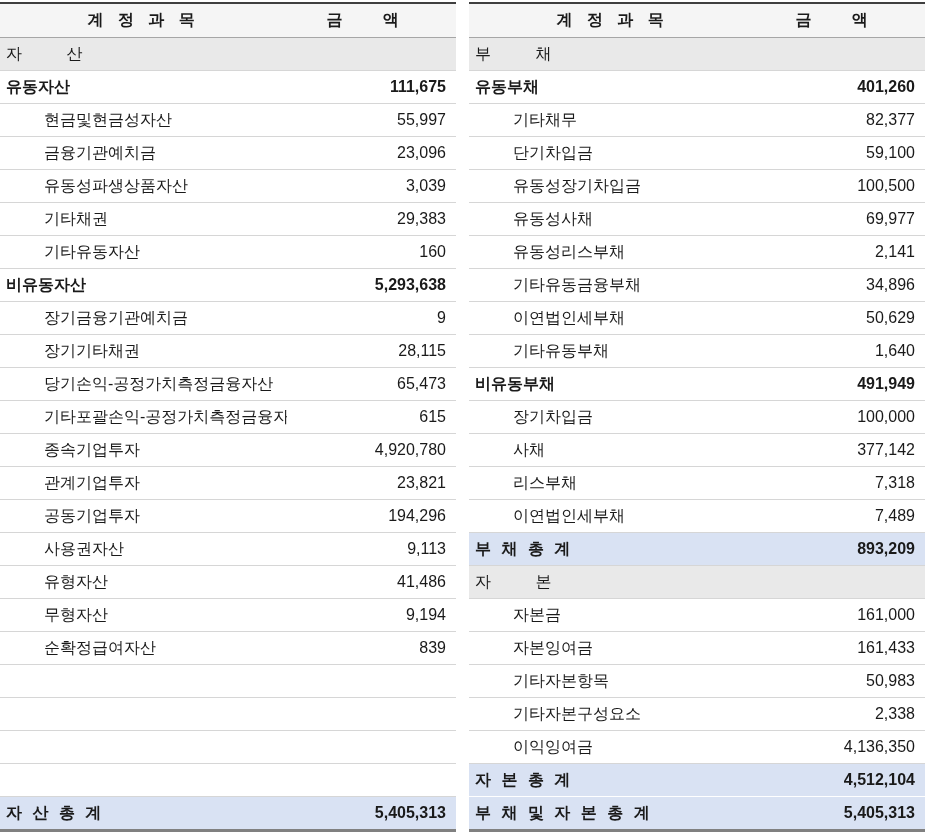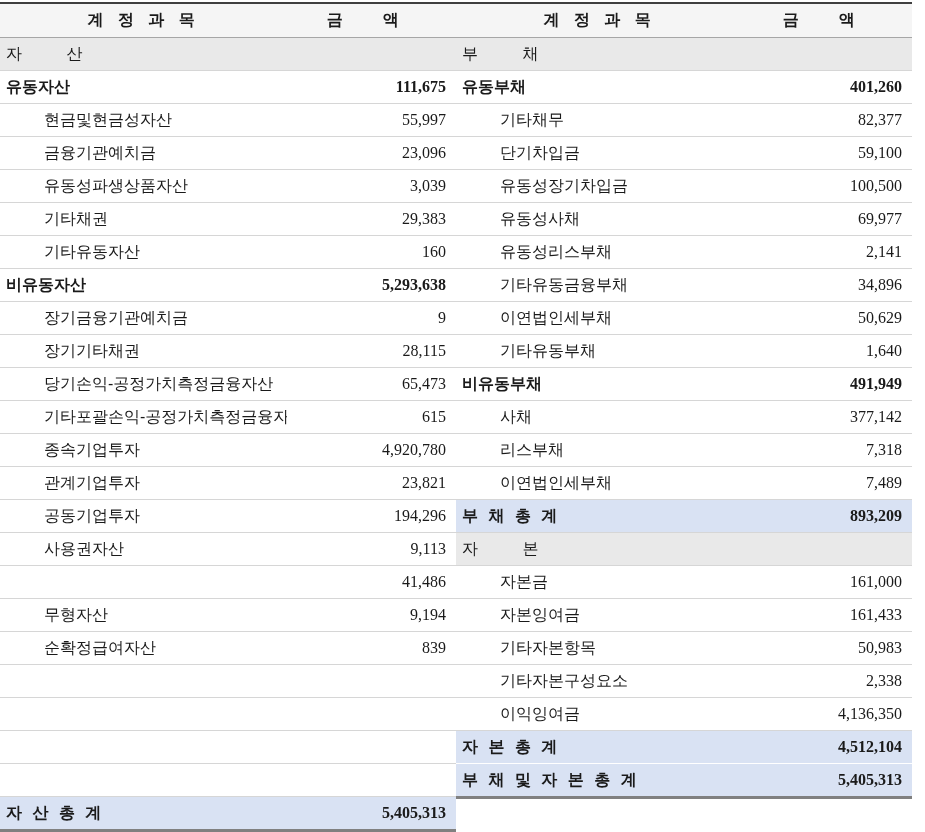--- a/index.html
+++ b/index.html
@@ -10,21 +10,22 @@
   body {
     width: 925px;
     height: 832px;
     overflow: hidden;
     font-family: "Liberation Sans", "DejaVu Sans", sans-serif;
     font-size: 16px;
     color: #1a1a1a;
   }
   .sheet {
     display: flex;
-    align-items: flex-start;
+    gap: 13px;
+    align-items: center;
   }
   .fintable {
     width: 456px;
     box-sizing: border-box;
     border-top: 2px solid #3f3f3f;
     border-bottom: 3px solid #808080;
     margin-top: 2px;
   }
   .row {
     display: flex;
@@ -43,21 +44,20 @@
     box-sizing: border-box;
     white-space: pre;
     overflow: hidden;
   }
   .amount {
     flex: 1 1 auto;
     text-align: right;
     padding-right: 10px;
     white-space: pre;
     font-variant-numeric: tabular-nums;
-    font-family: Liberation Serif, serif;
   }
 
   .row.header {
     background: #f5f5f5;
     font-weight: bold;
   }
   .row.header .label {
     padding-left: 0;
     text-align: center;
     letter-spacing: 5px;
@@ -147,20 +147,21 @@
       </div>
       <div class="row item">
         <div class="label">공동기업투자</div>
         <div class="amount">194,296</div>
       </div>
       <div class="row item">
         <div class="label">사용권자산</div>
         <div class="amount">9,113</div>
       </div>
       <div class="row item">
+        <div class="label">유형자산</div>
         <div class="amount">41,486</div>
       </div>
       <div class="row item">
         <div class="label">무형자산</div>
         <div class="amount">9,194</div>
       </div>
       <div class="row item">
         <div class="label">순확정급여자산</div>
         <div class="amount">839</div>
       </div>
@@ -228,20 +229,24 @@
       </div>
       <div class="row item">
         <div class="label">기타유동부채</div>
         <div class="amount">1,640</div>
       </div>
       <div class="row category">
         <div class="label">비유동부채</div>
         <div class="amount">491,949</div>
       </div>
       <div class="row item">
+        <div class="label">장기차입금</div>
+        <div class="amount">100,000</div>
+      </div>
+      <div class="row item">
         <div class="label">사채</div>
         <div class="amount">377,142</div>
       </div>
       <div class="row item">
         <div class="label">리스부채</div>
         <div class="amount">7,318</div>
       </div>
       <div class="row item">
         <div class="label">이연법인세부채</div>
         <div class="amount">7,489</div>

